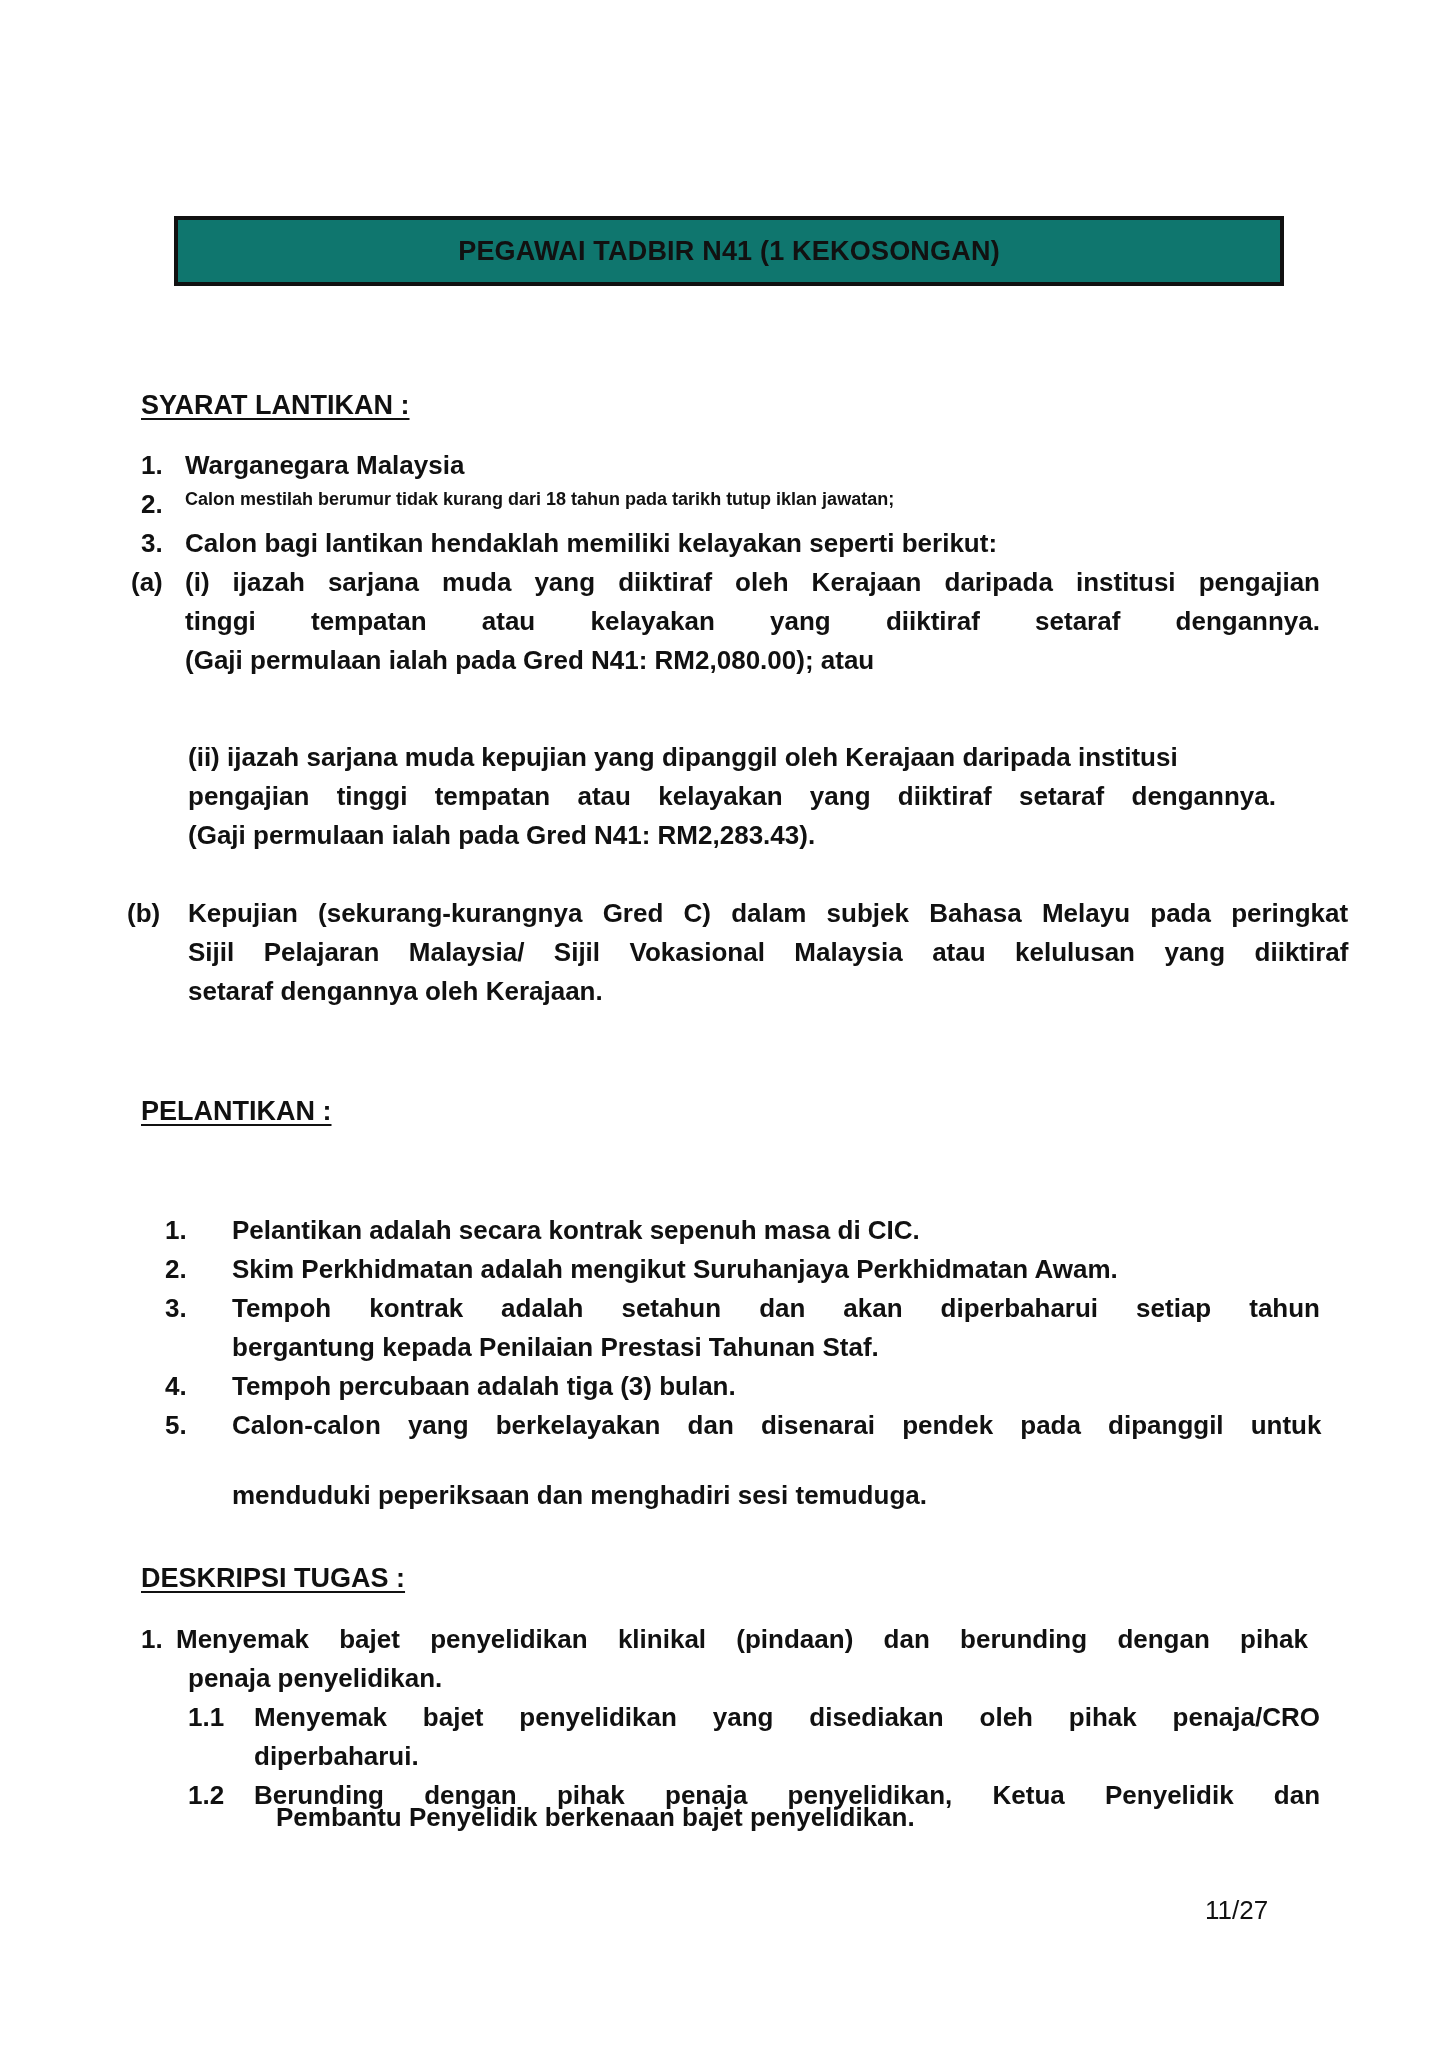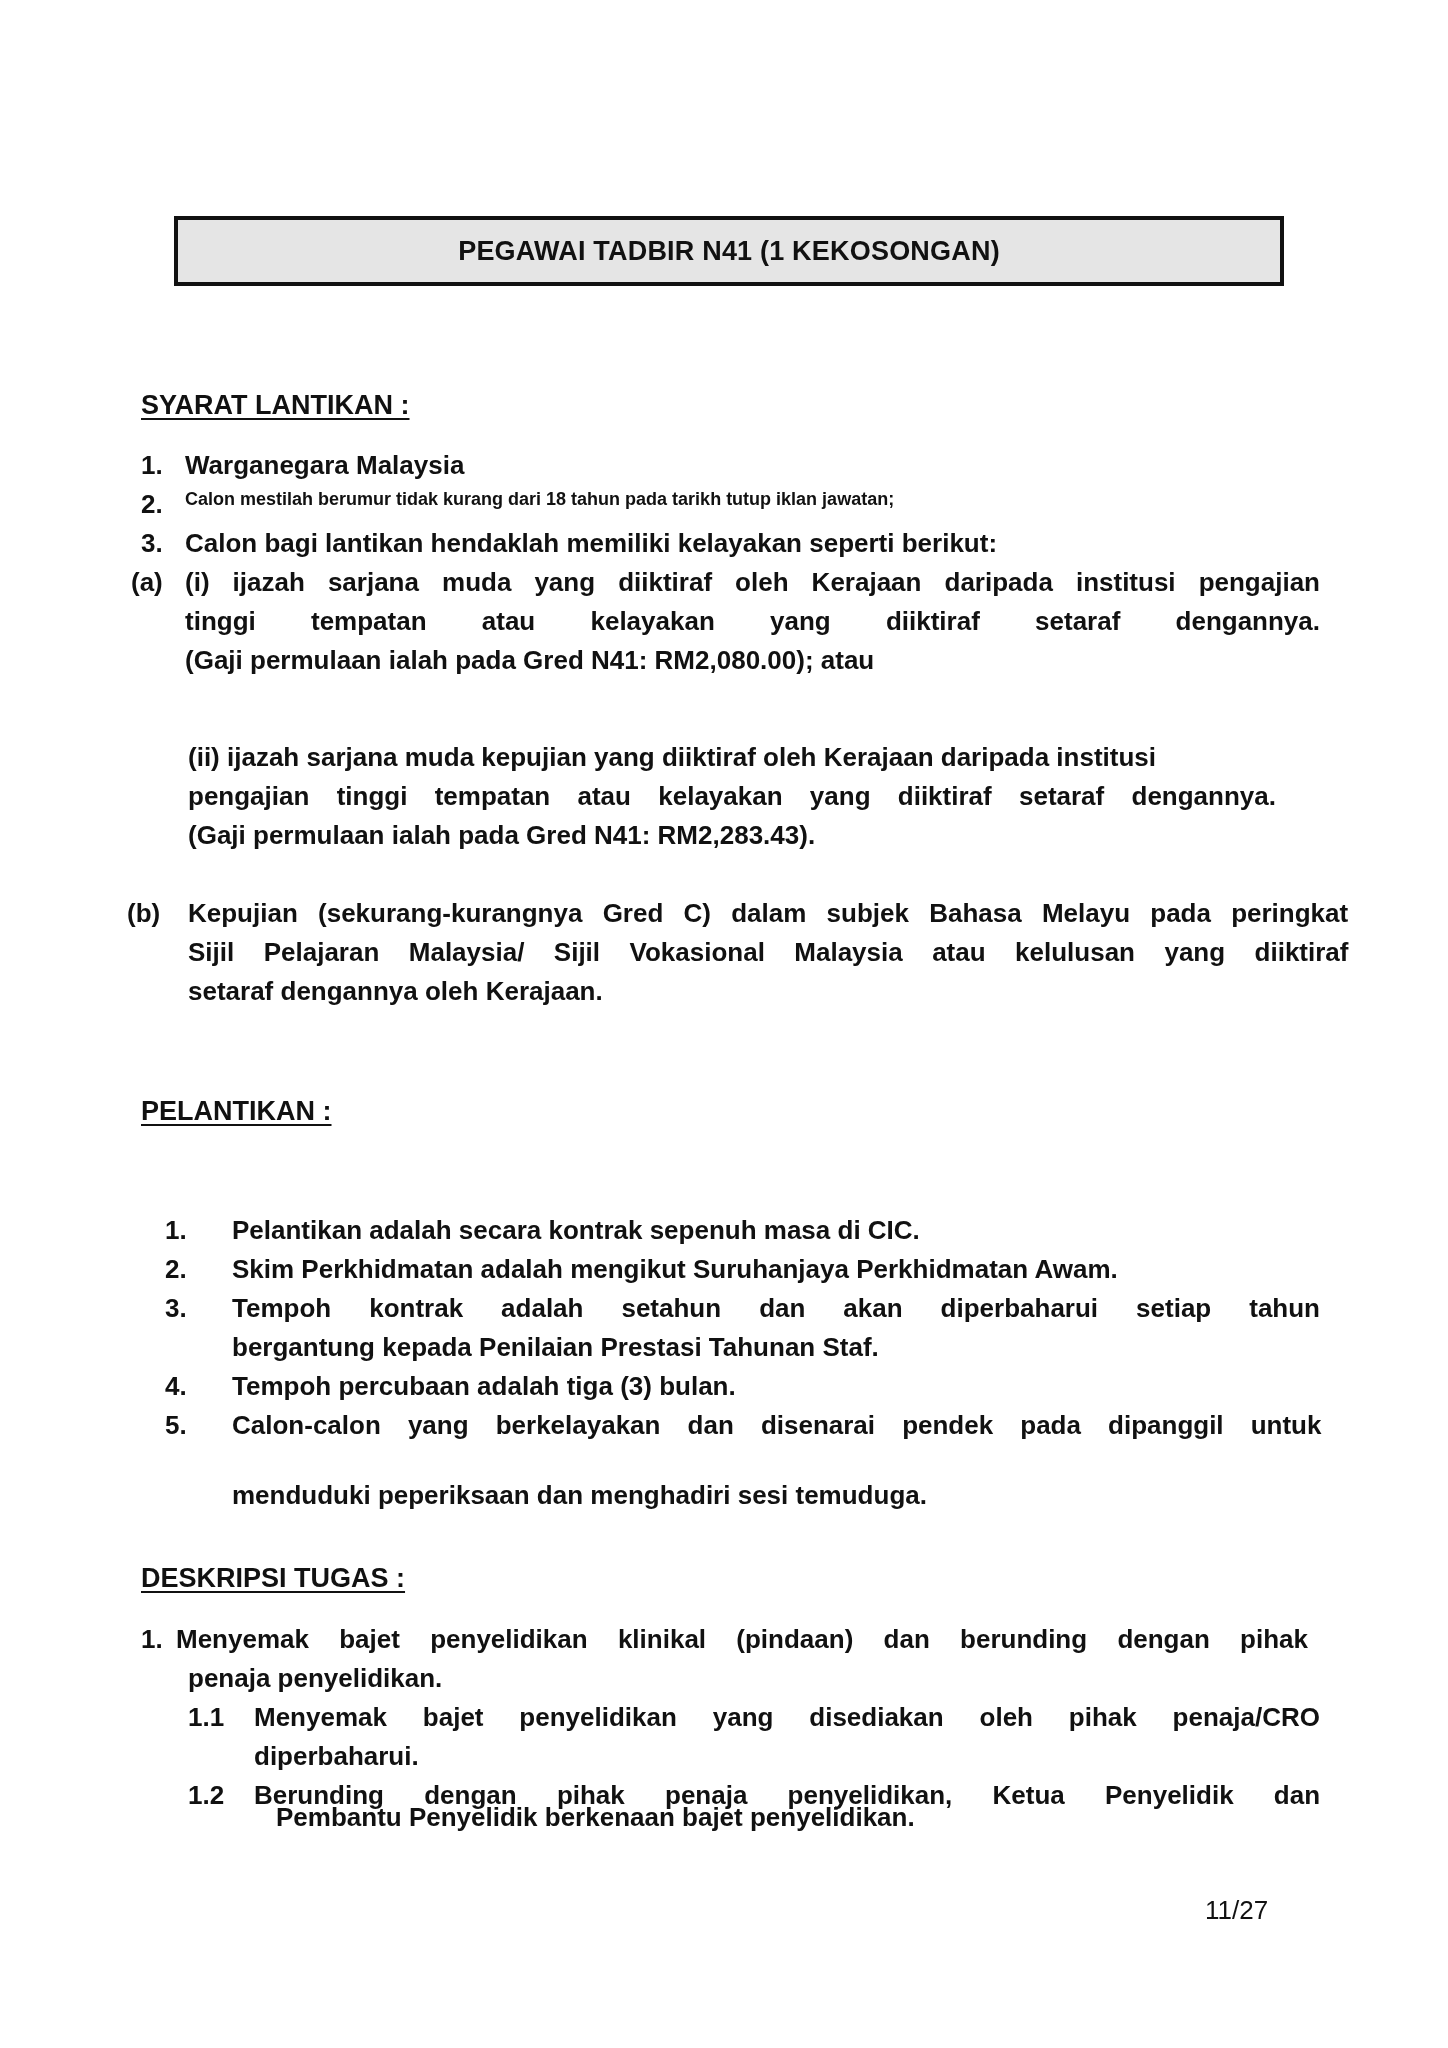--- a/index.html
+++ b/index.html
@@ -2,21 +2,21 @@
 <html><head>
   <meta charset="utf-8">
   <style>
     html, body { margin: 0; padding: 0; background: #ffffff; }
     body {
       width: 1448px; height: 2048px; position: relative; overflow: hidden;
       font-family: "Liberation Sans", sans-serif; color: #111;
     }
     .title-box {
       position: absolute; left: 174px; top: 216px; width: 1110px; height: 70px;
-      background: #e5e5e5; border: 4px solid #111; box-sizing: border-box;
+      background: #0f766e; border: 4px solid #111; box-sizing: border-box;
       display: flex; align-items: center; justify-content: center;
     }
     .title-box span { font-weight: bold; font-size: 27px; letter-spacing: 0.2px; }
     .heading {
       position: absolute; left: 141px; font-weight: bold; font-size: 27px;
       text-decoration: underline; text-decoration-thickness: 2px; text-underline-offset: 4px;
     }
     .line {
       position: absolute; font-weight: bold; font-size: 26px; white-space: nowrap;
     }
@@ -43,21 +43,21 @@
 <div class="line" style="left:185px; top:489px; font-size:18px;">Calon mestilah berumur tidak kurang dari 18 tahun pada tarikh tutup iklan jawatan;</div>
 
 <div class="marker" style="left:141px; top:528px;">3.</div>
 <div class="line" style="left:185px; top:528px;">Calon bagi lantikan hendaklah memiliki kelayakan seperti berikut:</div>
 
 <div class="marker" style="left:131px; top:567px;">(a)</div>
 <div class="just" style="left: 185px; top: 567px; width: 1135px; white-space: nowrap; text-align: left; word-spacing: 15.8px;">(i) ijazah sarjana muda yang diiktiraf oleh Kerajaan daripada institusi pengajian</div>
 <div class="just" style="left: 185px; top: 606px; width: 1135px; white-space: nowrap; text-align: left; word-spacing: 48px;">tinggi tempatan atau kelayakan yang diiktiraf setaraf dengannya.</div>
 <div class="line" style="left:185px; top:645px;">(Gaji permulaan ialah pada Gred N41: RM2,080.00); atau</div>
 
-<div class="line" style="left:188px; top:742px;">(ii) ijazah sarjana muda kepujian yang diiktiraf oleh Kerajaan daripada institusi</div>
+<div class="line" style="left:188px; top:742px;">(ii) ijazah sarjana muda kepujian yang dipanggil oleh Kerajaan daripada institusi</div>
 <div class="just" style="left: 188px; top: 781px; width: 1088px; white-space: nowrap; text-align: left; word-spacing: 20px;">pengajian tinggi tempatan atau kelayakan yang diiktiraf setaraf dengannya.</div>
 <div class="line" style="left:188px; top:820px;">(Gaji permulaan ialah pada Gred N41: RM2,283.43).</div>
 
 <div class="marker" style="left:127px; top:898px;">(b)</div>
 <div class="just" style="left: 188px; top: 898px; width: 1160px; white-space: nowrap; text-align: left; word-spacing: 13px;">Kepujian (sekurang-kurangnya Gred C) dalam subjek Bahasa Melayu pada peringkat</div>
 <div class="just" style="left: 188px; top: 937px; width: 1160px; white-space: nowrap; text-align: left; word-spacing: 22.2222px;">Sijil Pelajaran Malaysia/ Sijil Vokasional Malaysia atau kelulusan yang diiktiraf</div>
 <div class="line" style="left:188px; top:976px;">setaraf dengannya oleh Kerajaan.</div>
 
 <div class="heading" style="top:1096px;">PELANTIKAN :</div>
 

